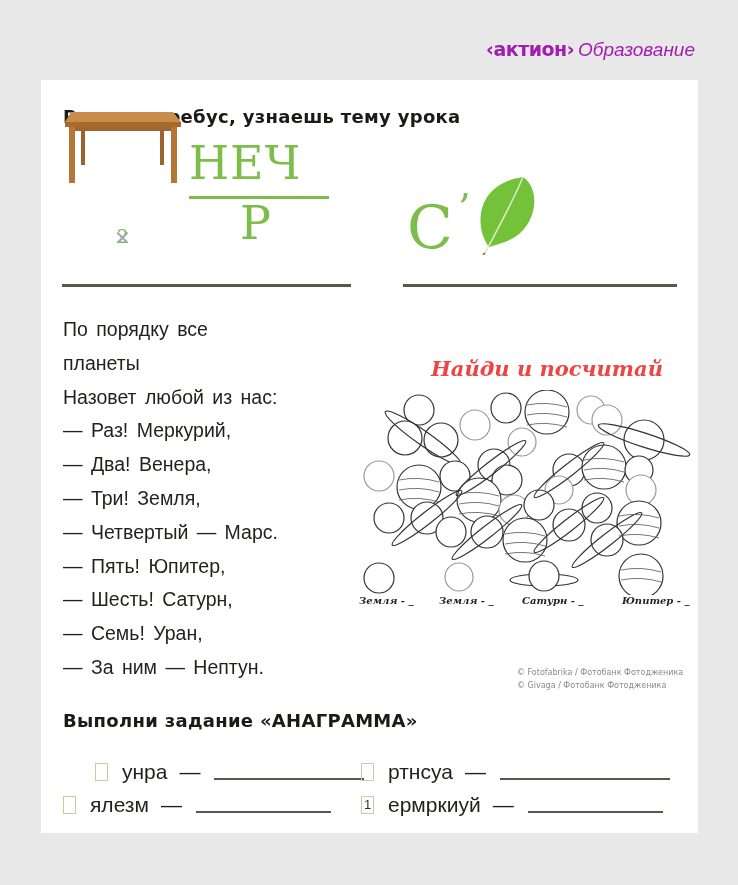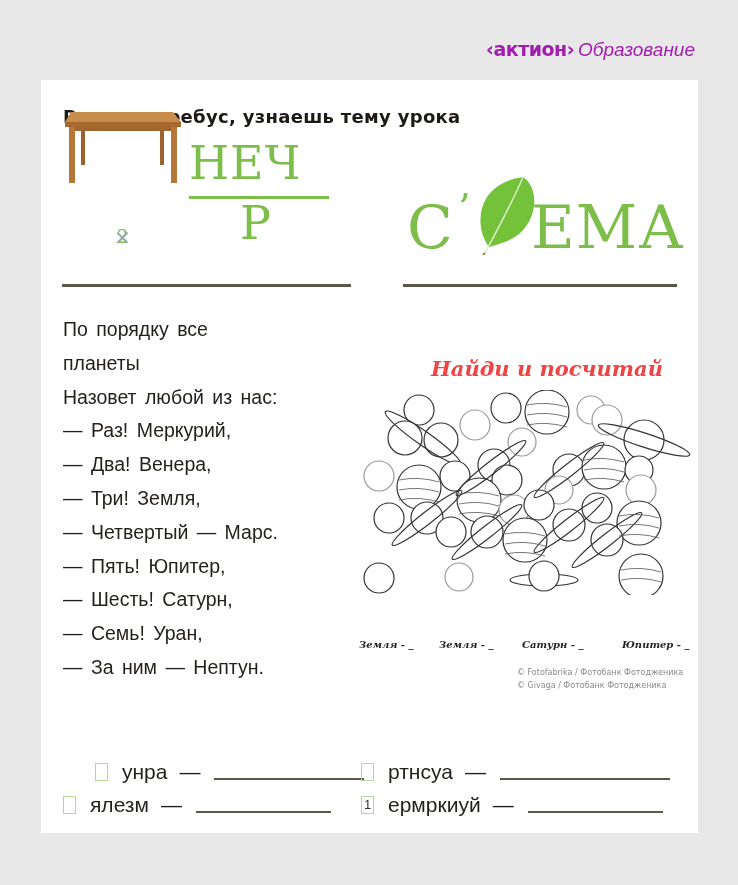--- a/index.html
+++ b/index.html
@@ -35,21 +35,21 @@
     .leaf { position: absolute; left: 434px; top: 95px; width: 62px; height: 80px; }
     .ema { left: 490px; top: 117px; font-size: 60px; line-height: 60px; letter-spacing: 1px; }
     .answer-line { position: absolute; height: 3px; background: #5a5648; }
     
     .poem { position: absolute; left: 22px; top: 233px; font-size: 19.5px; line-height: 33.8px; font-family: "Liberation Sans", "DejaVu Sans", sans-serif; color: #231f1a; word-spacing: 3px; }
     .poem div { white-space: nowrap; }
     
     .puzzle { position: absolute; left: 318px; top: 270px; width: 335px; height: 270px; }
     .puzzle-title { position: absolute; left: 72px; top: 6px; font-family: "DejaVu Serif", "Liberation Serif", serif; font-style: italic; font-weight: bold; font-size: 21px; color: #ef4444; white-space: nowrap; }
     .planet-labels { position: absolute; top: 245px; left: 0; width: 335px; font-family: "DejaVu Serif", serif; font-style: italic; font-weight: bold; font-size: 10px; color: #222; }
-    .planet-labels span { position: absolute; white-space: nowrap; margin-top: 44px; }
+    .planet-labels span { position: absolute; white-space: nowrap; }
     .credits { position: absolute; left: 476px; top: 586px; font-size: 8px; line-height: 13px; color: #8a8a8a; font-family: "DejaVu Sans", sans-serif; white-space: nowrap; }
     
     .ana-row { position: absolute; display: flex; align-items: center; font-size: 21px; font-family: "Liberation Sans", sans-serif; color: #231f1a; white-space: nowrap; }
     .cb { width: 11px; height: 16px; border: 1.5px solid #b7d69c; margin-right: 14px; font-size: 13px; line-height: 16px; text-align: center; color: #333; box-sizing: content-box; }
     .ana-word { margin-right: 12px; }
     .dash { margin-right: 14px; }
     .fill { height: 2px; background: #5a5648; align-self: flex-end; margin-bottom: 4px; }
   </style>
 </head>
 <body>
@@ -80,21 +80,20 @@
   <div class="frac-line"></div>
   <div class="rb-green r-letter">Р</div>
 
   <div class="rb-green c-letter">С</div>
   <div class="rb-green apos">’</div>
   <svg class="leaf" viewBox="0 0 62 80">
     <path d="M48,2 C66,14 62,48 40,62 C30,68 20,70 14,72 C4,58 2,38 12,22 C20,10 34,4 48,2 Z" fill="#74c13a"></path>
     <path d="M48,2 C40,22 26,48 10,78" stroke="#d9eec6" stroke-width="1.5" fill="none"></path>
     <path d="M10,78 L8,80" stroke="#a0744b" stroke-width="2"></path>
   </svg>
-  <div class="rb-green ema">ЕМА</div>
 
   <div class="answer-line" style="left:21px; top:204px; width:289px;"></div>
   <div class="answer-line" style="left:362px; top:204px; width:274px;"></div>
 
   <div class="poem">
     <div>По порядку все</div>
     <div>планеты</div>
     <div>Назовет любой из нас:</div>
     <div>— Раз! Меркурий,</div>
     <div>— Два! Венера,</div>
@@ -176,20 +175,21 @@
       <span style="left:163px;">Сатурн - _</span>
       <span style="left:263px;">Юпитер - _</span>
     </div>
   </div>
 
   <div class="credits">
     <div>© Fotofabrika / Фотобанк Фотодженика</div>
     <div>© Givaga / Фотобанк Фотодженика</div>
   </div>
 
+  <div class="h-title" style="top:630px;">Выполни задание «АНАГРАММА»</div>
 
   <div class="ana-row" style="left:22px; top:680px;margin-left:32px;">
     <span class="cb"></span>
     <span class="ana-word">унра</span>
     <span class="dash">—</span>
     <span class="fill" style="width:150px;"></span>
   </div>
   <div class="ana-row" style="left:320px; top:680px;">
     <span class="cb"></span>
     <span class="ana-word">ртнсуа</span>

